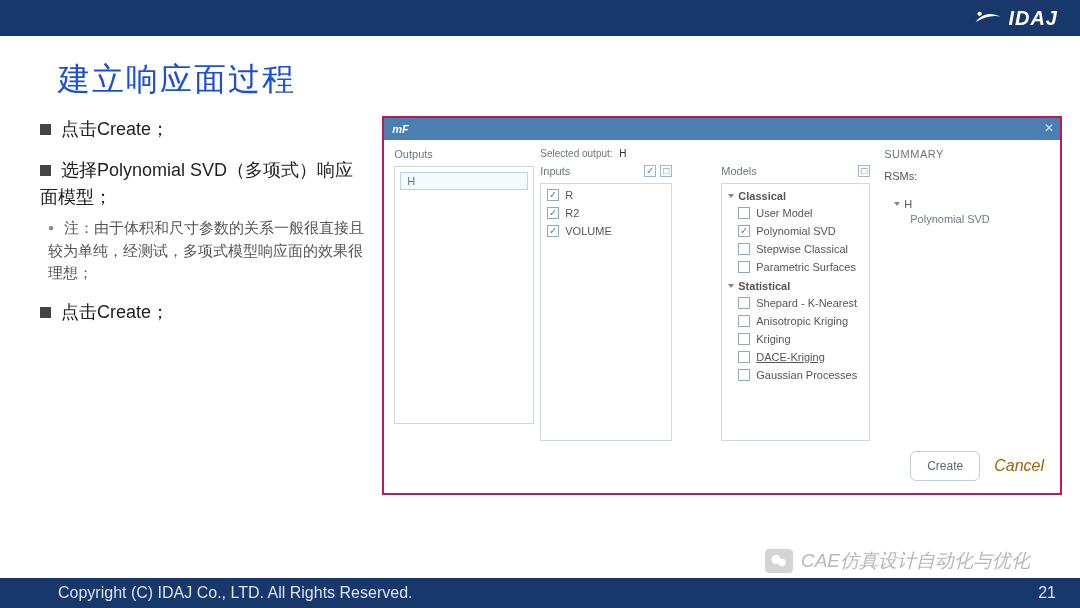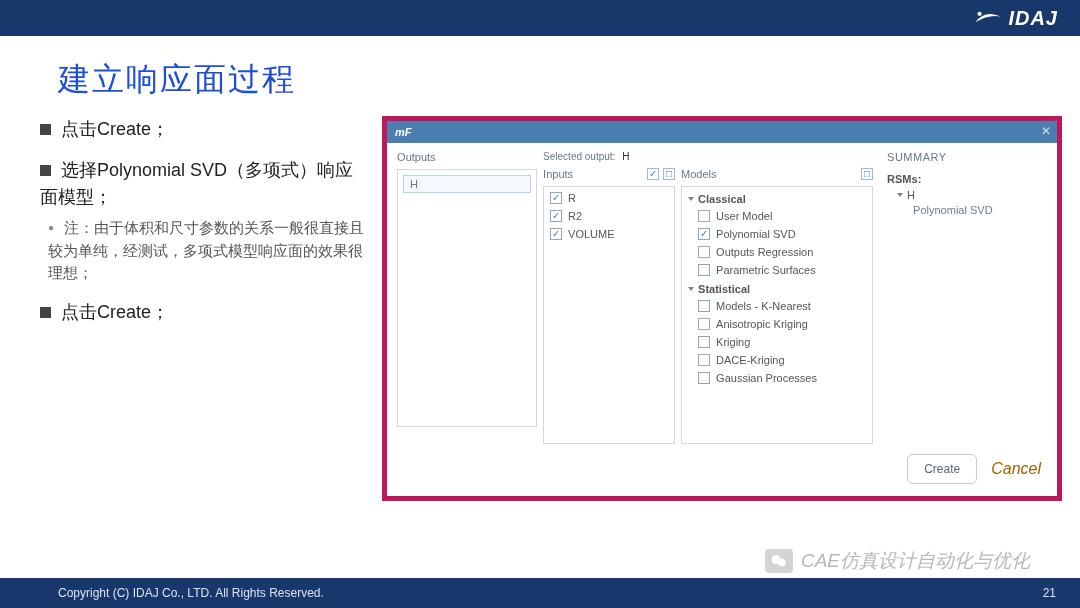--- a/index.html
+++ b/index.html
@@ -36,21 +36,21 @@
   .bullet-sq::before {
     content:""; display:inline-block; width:11px; height:11px; background:#444; margin-right:10px; vertical-align: 0px;
   }
   .bullet-dot::before {
     content:"●"; color:#888; font-size:10px; margin-right:10px; vertical-align: 2px;
   }
   .sub { font-size:15px; color:#555; margin-left:8px; margin-top:-8px; margin-bottom:14px; line-height:1.6;}
 
   .dialog {
     width: 750px;
-    border: 5px solid #be185d;
+    border: 2px solid #be185d;
     background: #fff;
     font-size: 12px; color: #5b6770;
     font-family: Arial, sans-serif;
   }
   .dlg-titlebar {
     height: 22px; background: #4a7fb0;
     color:#fff; font-size:11px;
     display:flex; align-items:center;
     position:relative;
   }
@@ -74,49 +74,49 @@
     position:absolute; right:-6px; top:0; bottom:0; width:6px;
     background:#eef1f4; border:1px solid #d8dee4; border-radius:2px;
   }
   .output-item {
     border:1px solid #bcd3e6; color:#4a7fb0; padding:2px 6px; margin:3px; font-size:11px; background:#f4f9fd;
   }
   .sel-output { font-size:10px; color:#6b7680; margin-bottom:6px; }
   .sel-output .val { color:#333; margin-left:4px; }
   .center-cols { display:flex; gap:6px; }
   .inputs-col { width:132px; }
-  .models-col { flex:1; }
+  .models-col { flex:1;margin-left:43px; }
   .chk-row { display:flex; align-items:center; gap:6px; padding:3px 4px; font-size:11px; color:#555;}
   .chk {
     width:12px; height:12px; border:1px solid #8fa8bc; display:inline-flex; align-items:center; justify-content:center;
     color:#4a7fb0; font-size:10px; line-height:1; cursor:pointer;
   }
   .chk.checked::after { content:"✓"; }
   .group-hdr { font-size:11px; color:#555; font-weight:bold; padding:4px 2px 2px 4px; display:flex; align-items:center; gap:4px;}
   .group-hdr::before { content:""; border-top:4px solid #7a8894; border-left:3px solid transparent; border-right:3px solid transparent; display:inline-block; }
   .summary-label { font-size:11px; color:#6b7680; margin-bottom:10px; text-transform:uppercase; letter-spacing:0.5px;}
-  .sum-rsms { font-size:11px; font-weight:bold; color:#555; margin-bottom:4px;}
+  .sum-rsms { font-size:11px; font-weight:normal; color:#555; margin-bottom:16px;}
   .sum-item { font-size:11px; color:#555; padding-left:10px; display:flex; align-items:center; gap:4px;}
   .sum-item::before { content:""; border-top:4px solid #7a8894; border-left:3px solid transparent; border-right:3px solid transparent; display:inline-block;}
   .sum-sub { font-size:11px; color:#707b84; padding-left:26px; margin-top:3px;}
   .dlg-footer {
     display:flex; justify-content:flex-end; gap:10px;
     padding:10px 12px 12px;
   }
   .btn {
     border:1px solid #c3ccd3; background:#fff; color:#5b6770; font-size:12px;
     padding:5px 16px; cursor:pointer; border-radius:6px;
   }
   .link { color:#a16207; font-size:16px; cursor:pointer; padding:6px 4px;font-style:italic;}
 
   .footer {
     position:absolute; left:0; right:0; bottom:0;
     height:30px; background:#18376b;
     display:flex; align-items:center; justify-content:space-between;
-    color:#d9e3f1; font-size:12px;
+    color:#d9e3f1; font-size:16px;
     padding: 0 24px 0 58px;
   }
   .wechat-tag {
     position:absolute; right:50px; bottom:34px;
     display:flex; align-items:center; gap:8px;
     color:#b8b8b8; font-size:19px; font-weight:500; font-style:italic;
   }
   .wechat-icon {
     width:28px; height:24px; border-radius:4px;
     background:#b8b8b8; opacity:0.6;
@@ -208,40 +208,40 @@
                 <div class="chk-row" style="padding-left: 14px;">
                   <span class="chk "></span>
                   <span>User Model</span>
                 </div>
                 <div class="chk-row" style="padding-left: 14px;">
                   <span class="chk checked"></span>
                   <span>Polynomial SVD</span>
                 </div>
                 <div class="chk-row" style="padding-left: 14px;">
                   <span class="chk "></span>
-                  <span>Outputs Regression</span>
+                  <span>Stepwise Classical</span>
                 </div>
                 <div class="chk-row" style="padding-left: 14px;">
                   <span class="chk "></span>
                   <span>Parametric Surfaces</span>
                 </div>
                 <div class="group-hdr">Statistical</div>
                 <div class="chk-row" style="padding-left: 14px;">
                   <span class="chk "></span>
-                  <span>Models - K-Nearest</span>
+                  <span>Shepard - K-Nearest</span>
                 </div>
                 <div class="chk-row" style="padding-left: 14px;">
                   <span class="chk "></span>
                   <span>Anisotropic Kriging</span>
                 </div>
                 <div class="chk-row" style="padding-left: 14px;">
                   <span class="chk "></span>
                   <span>Kriging</span>
                 </div>
-                <div class="chk-row" style="padding-left: 14px;">
+                <div class="chk-row" style="padding-left: 14px; text-decoration: underline;">
                   <span class="chk "></span>
                   <span>DACE-Kriging</span>
                 </div>
                 <div class="chk-row" style="padding-left: 14px;">
                   <span class="chk "></span>
                   <span>Gaussian Processes</span>
                 </div>
               </div>
           </div>
         </div>

